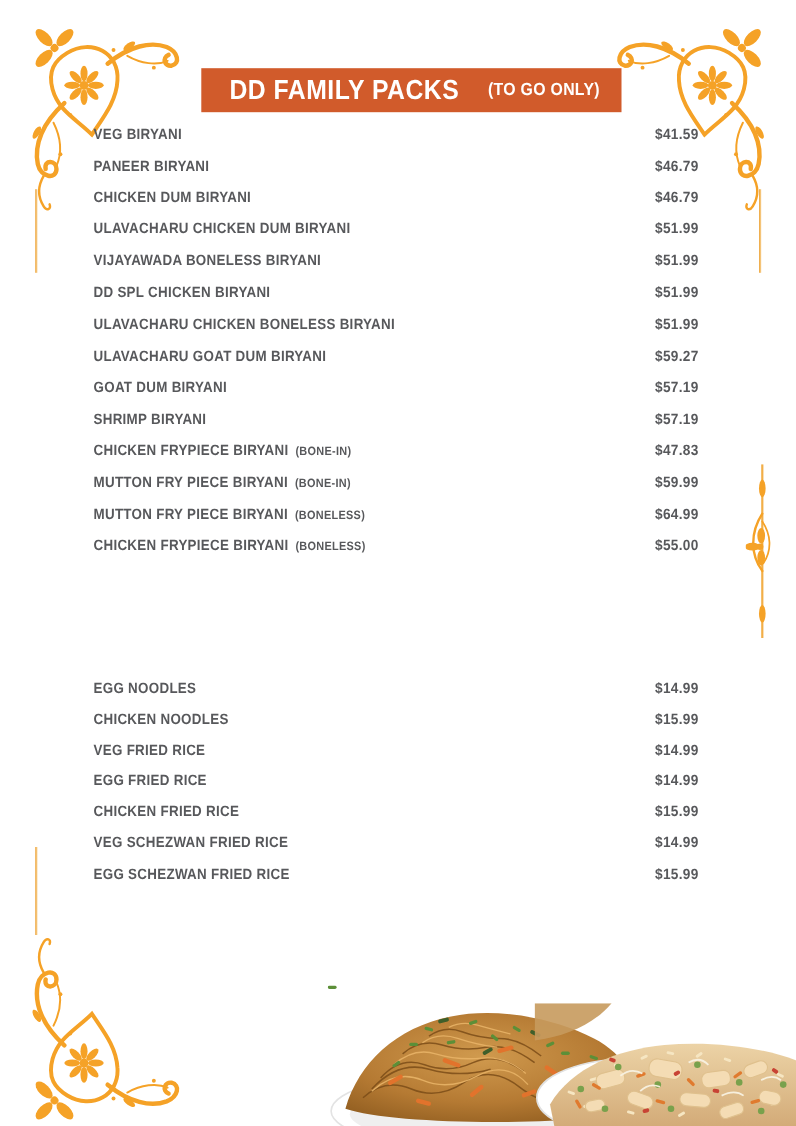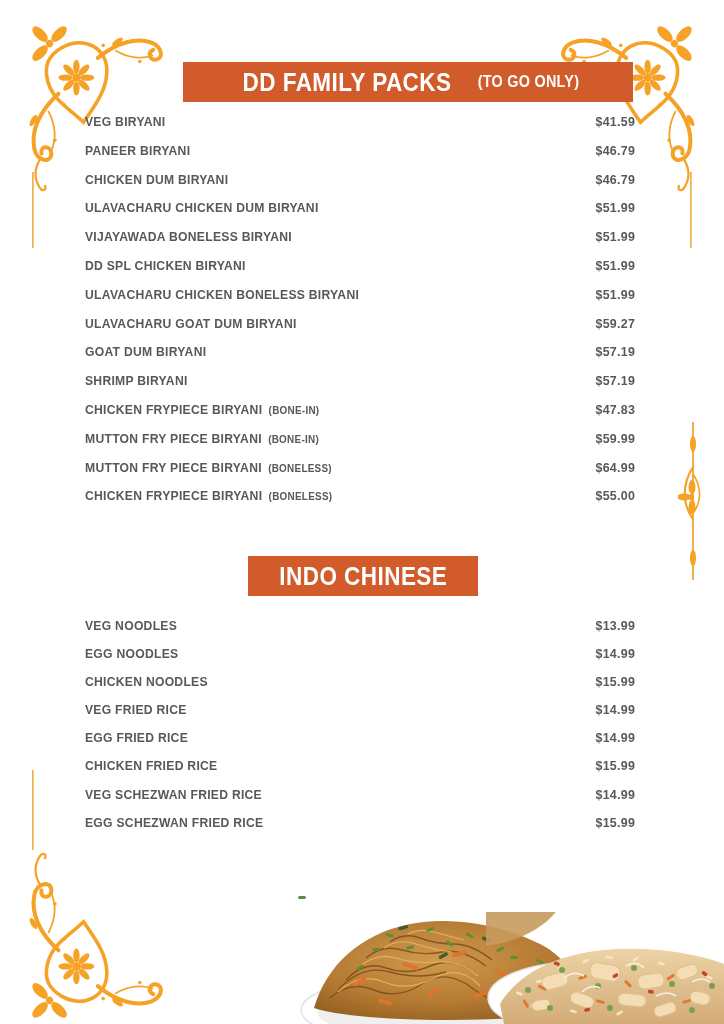--- a/index.html
+++ b/index.html
@@ -40,21 +40,21 @@
     gap:9px;color:#fff;white-space:nowrap;
   }
   .banner .b-title{
     font-size:25px;font-weight:700;letter-spacing:.5px;
     transform:scaleX(.9);transform-origin:center;
   }
   .banner .b-sub{
     font-size:16px;font-weight:700;letter-spacing:.3px;
     transform:scaleX(.9);transform-origin:center;
   }
-  .banner1{left:183px;top:62px;width:450px;}
+  .banner1{left:183px;top:62px;width:382px;}
   .banner2{left:248px;top:556px;width:230px;}
   
   .list{position:absolute;left:85px;right:89px;}
   .list1{top:114px;}
   .list2{top:618px;}
   .row{
     display:flex;justify-content:space-between;
     color:var(--text);
   }
   .list1 .row{height:28.8px;}
@@ -278,33 +278,23 @@
 
       <div class="row">
         <span class="iname">
           <span>CHICKEN FRYPIECE BIRYANI</span>
           <span class="note">(BONELESS)</span>
         </span>
         <span class="iprice">$55.00</span>
       </div>
     </div>
 
-  <div class="banner banner2">
-    <span class="b-title">INDO CHINESE</span>
-  </div>
 
   <div class="list list2">
 
-      <div class="row">
-        <span class="iname">
-          <span>VEG NOODLES</span>
-          <span class="note"></span>
-        </span>
-        <span class="iprice">$13.99</span>
-      </div>
 
       <div class="row">
         <span class="iname">
           <span>EGG NOODLES</span>
           <span class="note"></span>
         </span>
         <span class="iprice">$14.99</span>
       </div>
 
       <div class="row">

